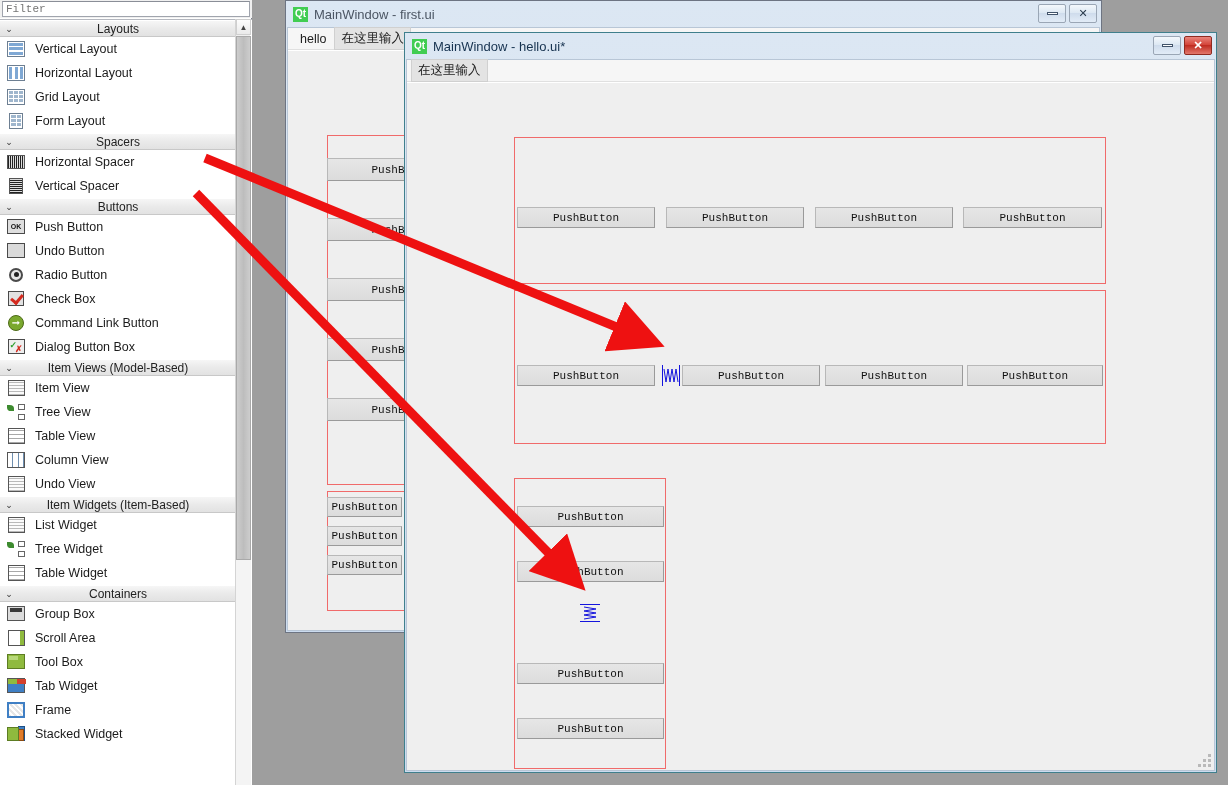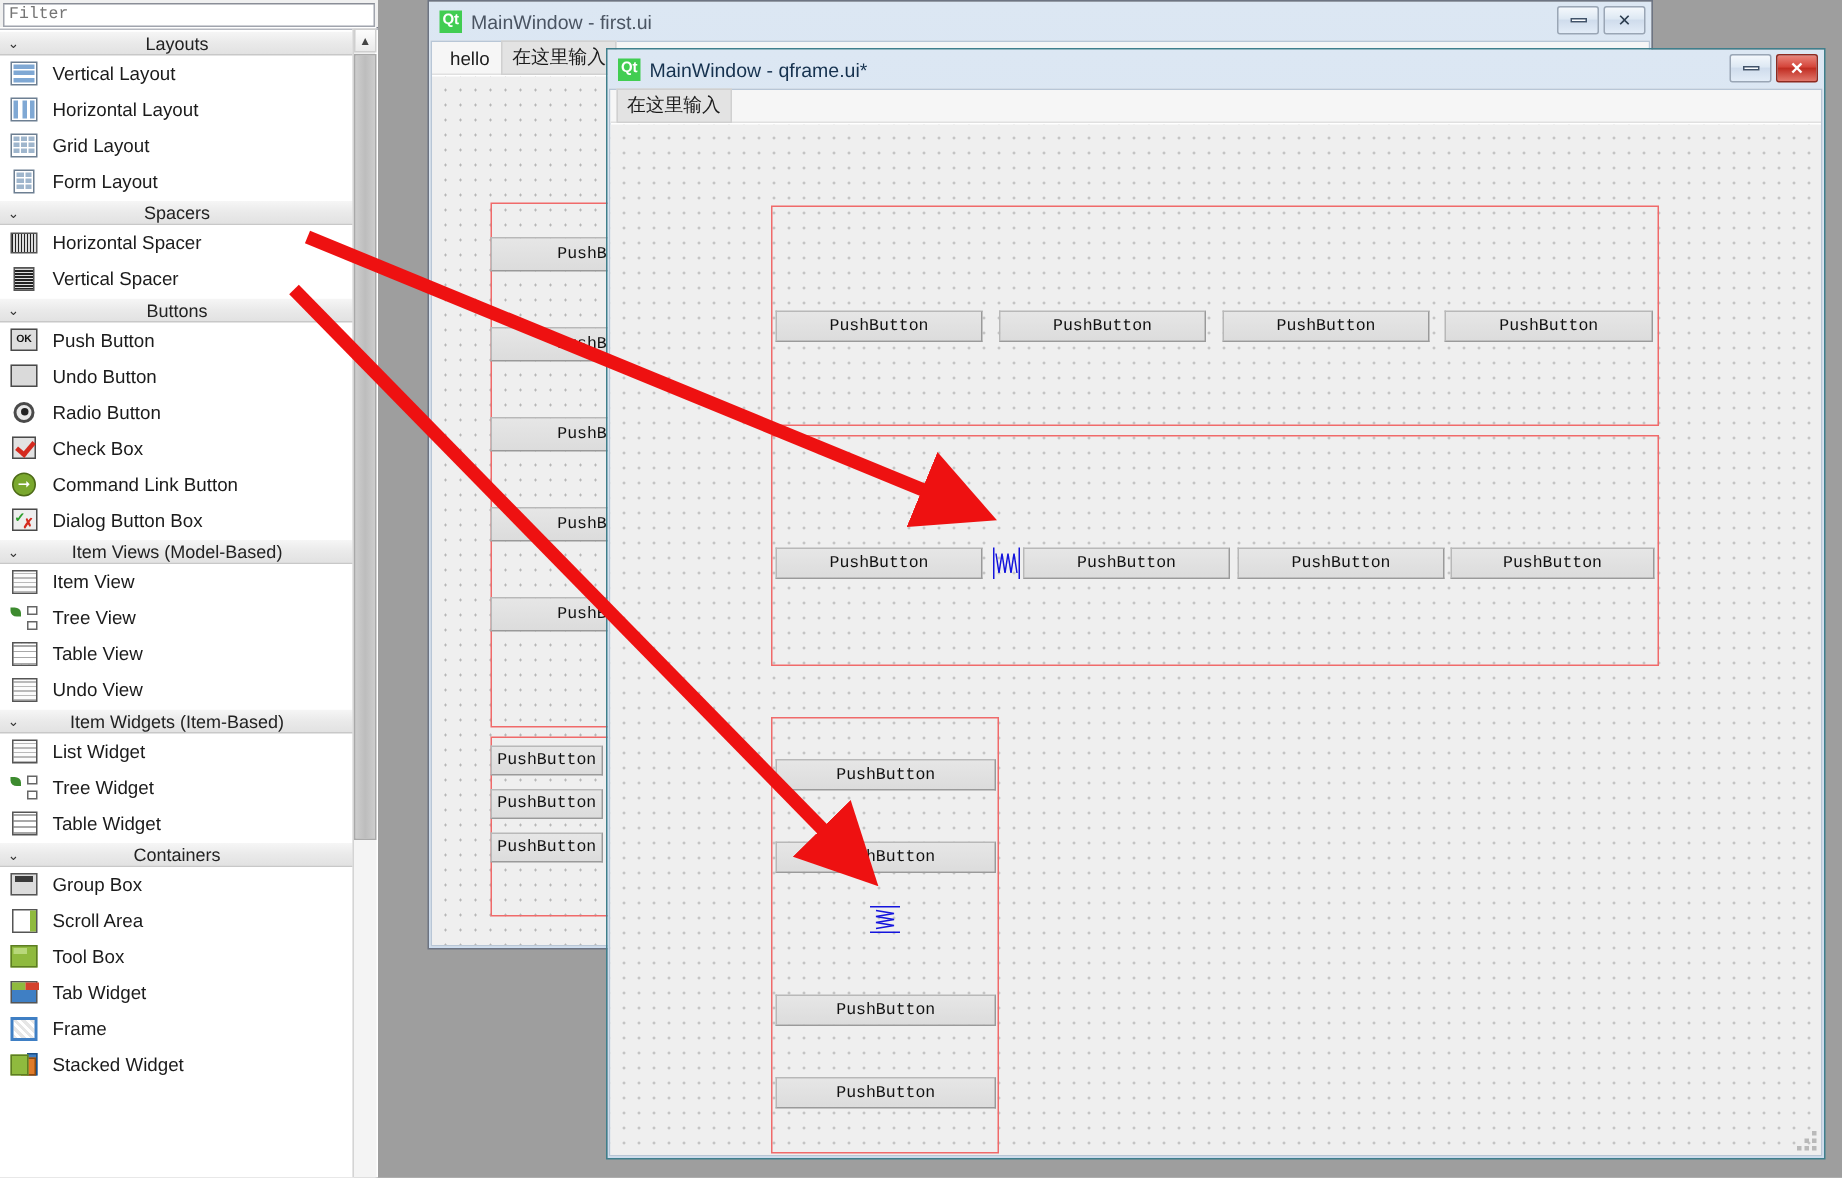--- a/index.html
+++ b/index.html
@@ -427,20 +427,30 @@
             <span class="lbl">Tree View</span>
           </div>
           <div class="wb-item">
             <span class="ico">
               <span class="ic-tablev"></span>
             </span>
             <span class="lbl">Table View</span>
           </div>
           <div class="wb-item">
             <span class="ico">
+              <span class="ic-colv">
+                <i></i>
+                <i></i>
+                <i></i>
+              </span>
+            </span>
+            <span class="lbl">Column View</span>
+          </div>
+          <div class="wb-item">
+            <span class="ico">
               <span class="ic-listv"></span>
             </span>
             <span class="lbl">Undo View</span>
           </div>
           <div class="cat-header">
             <span class="chev">⌄</span>
             <span class="cat-title">Item Widgets (Item-Based)</span>
           </div>
           <div class="wb-item">
             <span class="ico">
@@ -558,21 +568,21 @@
         <div class="pbtn" style="left:39px; top:475px; width:75px; height:20px;">PushButton</div>
         <div class="pbtn" style="left:39px; top:504px; width:75px; height:20px;">PushButton</div>
       </div>
     </div>
   </div>
 
   <div class="qwin qwin-frame" style="left:404px; top:32px; width:813px; height:741px; border-color:#3f7f8c;">
 
     <div class="titlebar">
       <span class="qt-logo">Qt</span>
-      <span class="title-text">MainWindow - qframe.ui*</span>
+      <span class="title-text">MainWindow - hello.ui*</span>
       <div class="win-ctrls">
         <div class="wbtn">
           <span class="minglyph"></span>
         </div>
         <div class="wbtn close-red">
           <span>✕</span>
         </div>
       </div>
     </div>
 

